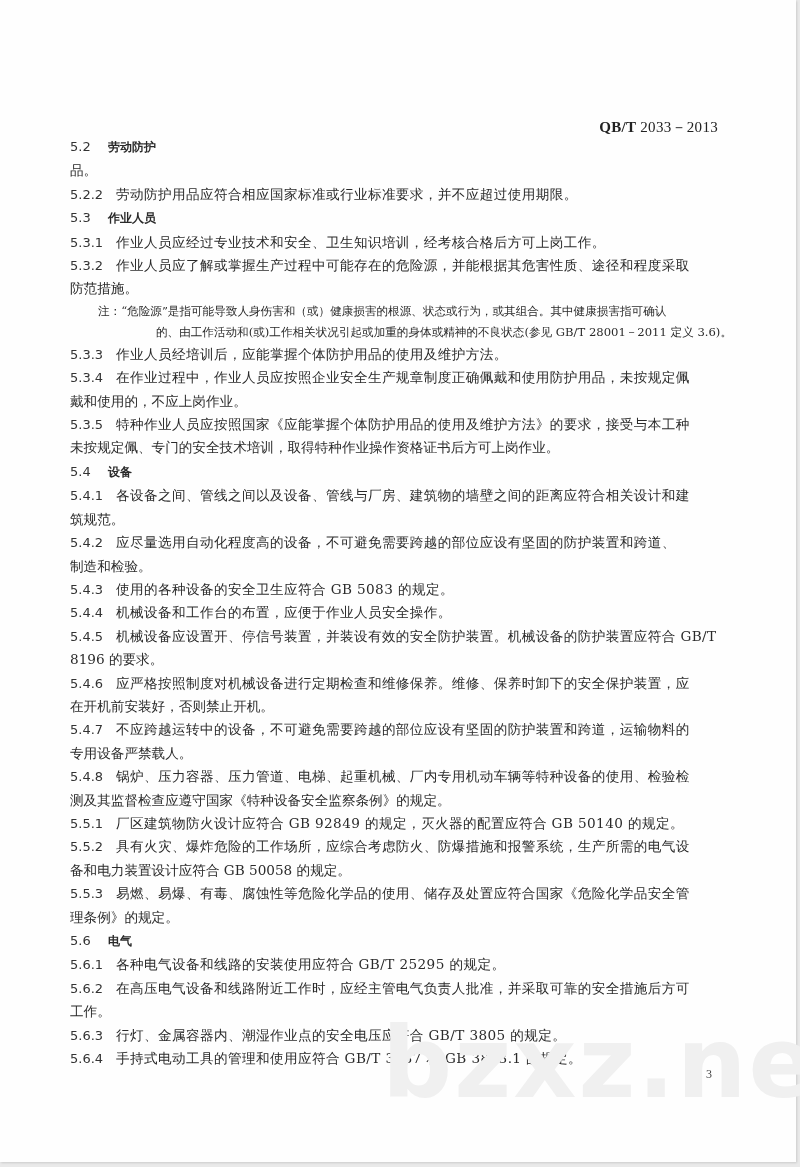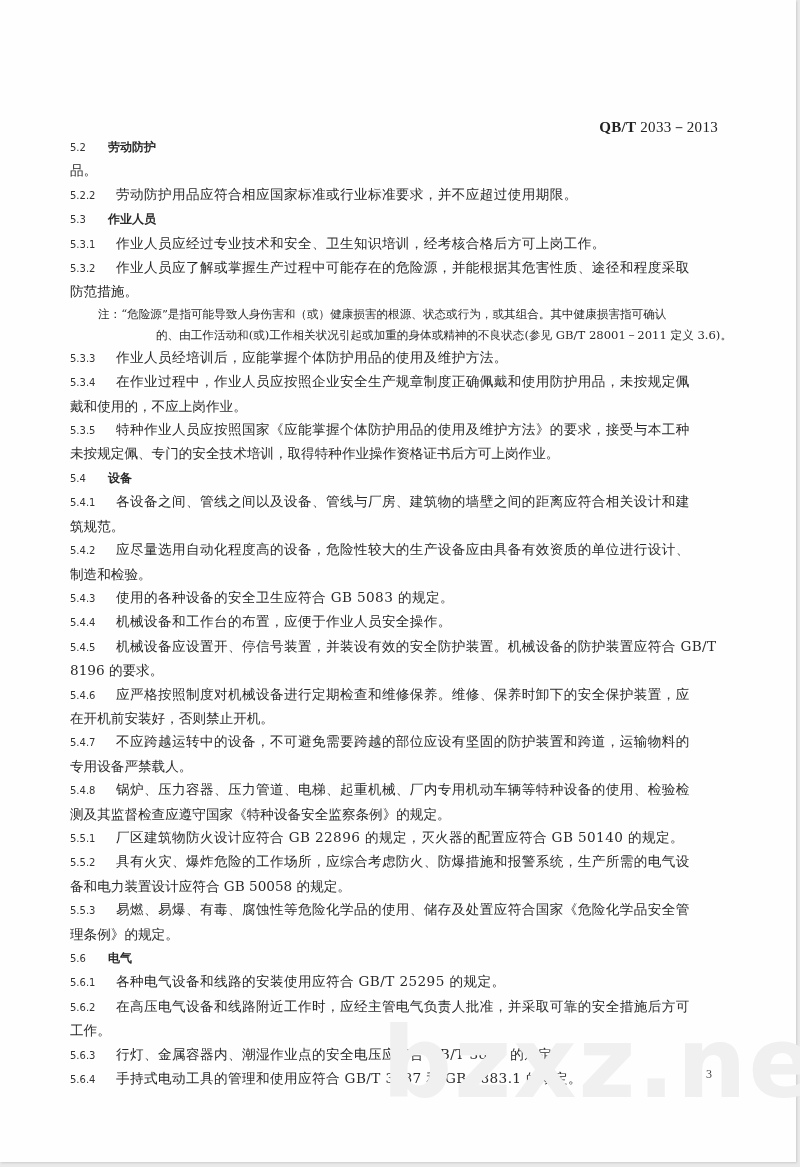--- a/index.html
+++ b/index.html
@@ -20,21 +20,21 @@
     font-family: "Liberation Serif", serif;
     font-size: 15px; color: #222; letter-spacing: 0.3px; margin-top: 32px;
   }
   .header-code b { font-weight: bold; }
   .content {
     position: absolute; left: 70px; top: 135px; width: 662px;
     font-size: 13.6px; line-height: 23.4px;
   }
   .line { display: block; white-space: nowrap; overflow: visible; }
   .sec-num {
-    font-family: "DejaVu Sans", sans-serif; font-size: 10px;
+    font-family: "DejaVu Sans", sans-serif; font-size: 13px;
     display: inline-block; min-width: 46px; color: #333;
   }
   .heading .sec-num { min-width: 38px; }
   .heading .sec-title { font-family: "DejaVu Sans", sans-serif; font-weight: bold; font-size: 12px; }
   .clause-body { letter-spacing: 0.4px; }
   .cont { padding-left: 0; }
   .note {
     font-size: 11.6px; line-height: 21px; padding-left: 28px;
   }
   .note-cont { padding-left: 64px; font-size: 11.6px; line-height: 21px; text-align: right; }
@@ -94,21 +94,21 @@
     <div class="line cont">未按规定佩、专门的安全技术培训，取得特种作业操作资格证书后方可上岗作业。</div>
 
     <div class="line heading">
       <span class="sec-num">5.4</span><span class="sec-title">设备</span>
     </div>
     <div class="line">
       <span class="sec-num">5.4.1</span><span class="clause-body">各设备之间、管线之间以及设备、管线与厂房、建筑物的墙壁之间的距离应符合相关设计和建</span>
     </div>
     <div class="line cont">筑规范。</div>
     <div class="line">
-      <span class="sec-num">5.4.2</span><span class="clause-body">应尽量选用自动化程度高的设备，危险性较大的生产设备应由具备有效资质的单位进行设计、</span>
+      <span class="sec-num">5.4.2</span><span class="clause-body">应尽量选用自动化程度高的设备，不可避免需要跨越的部位应设有坚固的防护装置和跨道、</span>
     </div>
     <div class="line cont">制造和检验。</div>
     <div class="line">
       <span class="sec-num">5.4.3</span><span class="clause-body">使用的各种设备的安全卫生应符合 GB 5083 的规定。</span>
     </div>
     <div class="line">
       <span class="sec-num">5.4.4</span><span class="clause-body">机械设备和工作台的布置，应便于作业人员安全操作。</span>
     </div>
     <div class="line">
       <span class="sec-num">5.4.5</span><span class="clause-body">机械设备应设置开、停信号装置，并装设有效的安全防护装置。机械设备的防护装置应符合 GB/T</span>
@@ -121,21 +121,21 @@
     <div class="line">
       <span class="sec-num">5.4.7</span><span class="clause-body">不应跨越运转中的设备，不可避免需要跨越的部位应设有坚固的防护装置和跨道，运输物料的</span>
     </div>
     <div class="line cont">专用设备严禁载人。</div>
     <div class="line">
       <span class="sec-num">5.4.8</span><span class="clause-body">锅炉、压力容器、压力管道、电梯、起重机械、厂内专用机动车辆等特种设备的使用、检验检</span>
     </div>
     <div class="line cont">测及其监督检查应遵守国家《特种设备安全监察条例》的规定。</div>
 
     <div class="line">
-      <span class="sec-num">5.5.1</span><span class="clause-body">厂区建筑物防火设计应符合 GB 22896 的规定，灭火器的配置应符合 GB 50140 的规定。</span>
+      <span class="sec-num">5.5.1</span><span class="clause-body">厂区建筑物防火设计应符合 GB 92849 的规定，灭火器的配置应符合 GB 50140 的规定。</span>
     </div>
     <div class="line">
       <span class="sec-num">5.5.2</span><span class="clause-body">具有火灾、爆炸危险的工作场所，应综合考虑防火、防爆措施和报警系统，生产所需的电气设</span>
     </div>
     <div class="line cont">备和电力装置设计应符合 GB 50058 的规定。</div>
     <div class="line">
       <span class="sec-num">5.5.3</span><span class="clause-body">易燃、易爆、有毒、腐蚀性等危险化学品的使用、储存及处置应符合国家《危险化学品安全管</span>
     </div>
     <div class="line cont">理条例》的规定。</div>
 

